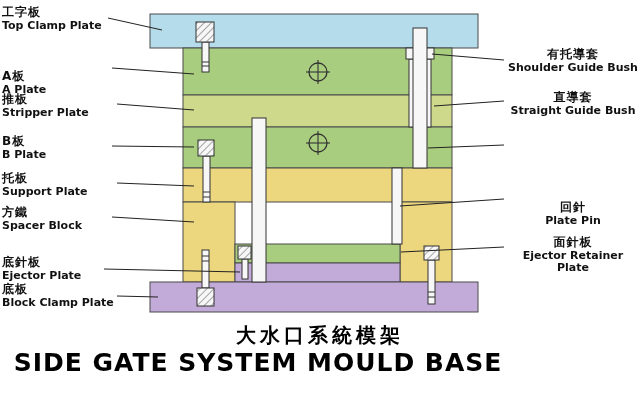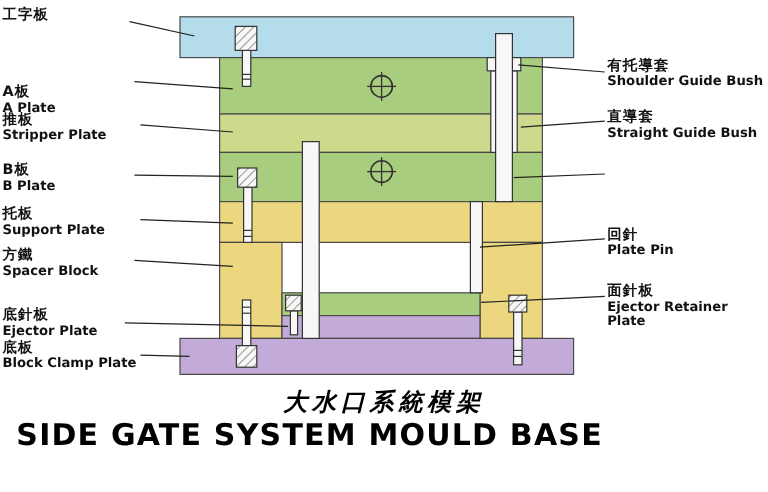--- a/index.html
+++ b/index.html
@@ -5,23 +5,23 @@
   html,body{margin:0;padding:0;background:#ffffff;}
   .canvas{
     position:relative;width:640px;height:410px;background:#ffffff;overflow:hidden;
     font-family:"DejaVu Sans","Liberation Sans",sans-serif;
   }
   svg{position:absolute;left:0;top:0;}
   .lbl{position:absolute;color:#111;line-height:1.15;}
   .lbl .cn{display:block;font-size:12px;font-weight:bold;letter-spacing:1px;}
   .lbl .en{display:block;font-size:11px;font-weight:bold;}
   .lbl-left{width:128px;left:2px;text-align:left;}
-  .lbl-right{width:134px;left:506px;text-align:left;}
+  .lbl-right{width:134px;left:506px;text-align:center;}
   .title-cn{position:absolute;left:0;width:640px;top:322px;text-align:center;
-            font-size:20px;font-weight:bold;letter-spacing:4px;color:#000;font-style:italic;}
+            font-size:20px;font-weight:bold;letter-spacing:4px;color:#000;}
   .title-en{position:absolute;left:0;width:516px;top:348px;text-align:center;
             font-size:25px;font-weight:bold;letter-spacing:1px;color:#000;}
 </style>
 </head>
 <body>
 
 <div class="canvas">
 
   <svg width="640" height="410" viewBox="0 0 640 410">
     <defs>
@@ -95,20 +95,21 @@
 
     <line x1="504" y1="60" x2="432" y2="54" stroke="#222" stroke-width="1"></line>
     <line x1="504" y1="101" x2="434" y2="106" stroke="#222" stroke-width="1"></line>
     <line x1="504" y1="145" x2="428" y2="148" stroke="#222" stroke-width="1"></line>
     <line x1="504" y1="199" x2="400" y2="206" stroke="#222" stroke-width="1"></line>
     <line x1="504" y1="247" x2="401" y2="252" stroke="#222" stroke-width="1"></line>
   </svg>
 
   <div class="lbl lbl-left" style="top:6px">
     <span class="cn">工字板</span>
+    <span class="en">Top Clamp Plate</span>
   </div>
   <div class="lbl lbl-left" style="top:70px">
     <span class="cn">A板</span>
     <span class="en">A Plate</span>
   </div>
   <div class="lbl lbl-left" style="top:93px">
     <span class="cn">推板</span>
     <span class="en">Stripper Plate</span>
   </div>
   <div class="lbl lbl-left" style="top:135px">
@@ -133,21 +134,21 @@
   </div>
 
   <div class="lbl lbl-right" style="top:48px">
     <span class="cn">有托導套</span>
     <span class="en">Shoulder Guide Bush</span>
   </div>
   <div class="lbl lbl-right" style="top:91px">
     <span class="cn">直導套</span>
     <span class="en">Straight Guide Bush</span>
   </div>
-  <div class="lbl lbl-right" style="top:189px">
+  <div class="lbl lbl-right" style="top:201px">
     <span class="cn">回針</span>
     <span class="en">Plate Pin</span>
   </div>
   <div class="lbl lbl-right" style="top:236px">
     <span class="cn">面針板</span>
     <span class="en">Ejector Retainer Plate</span>
   </div>
 
   <div class="title-cn">大水口系統模架</div>
   <div class="title-en">SIDE GATE SYSTEM MOULD BASE</div>

